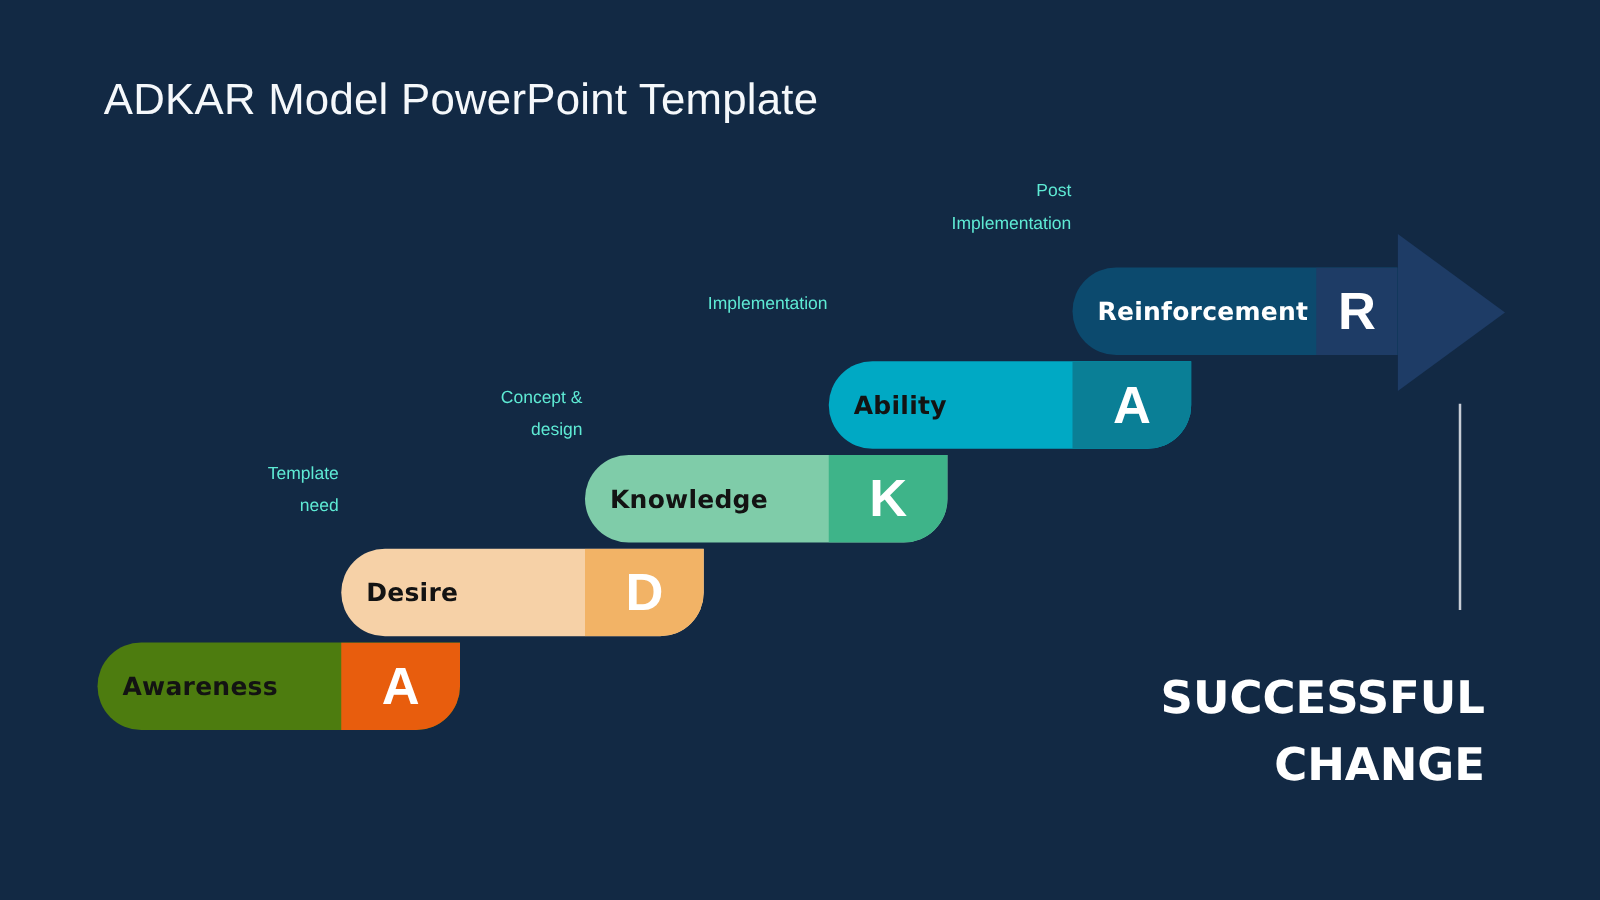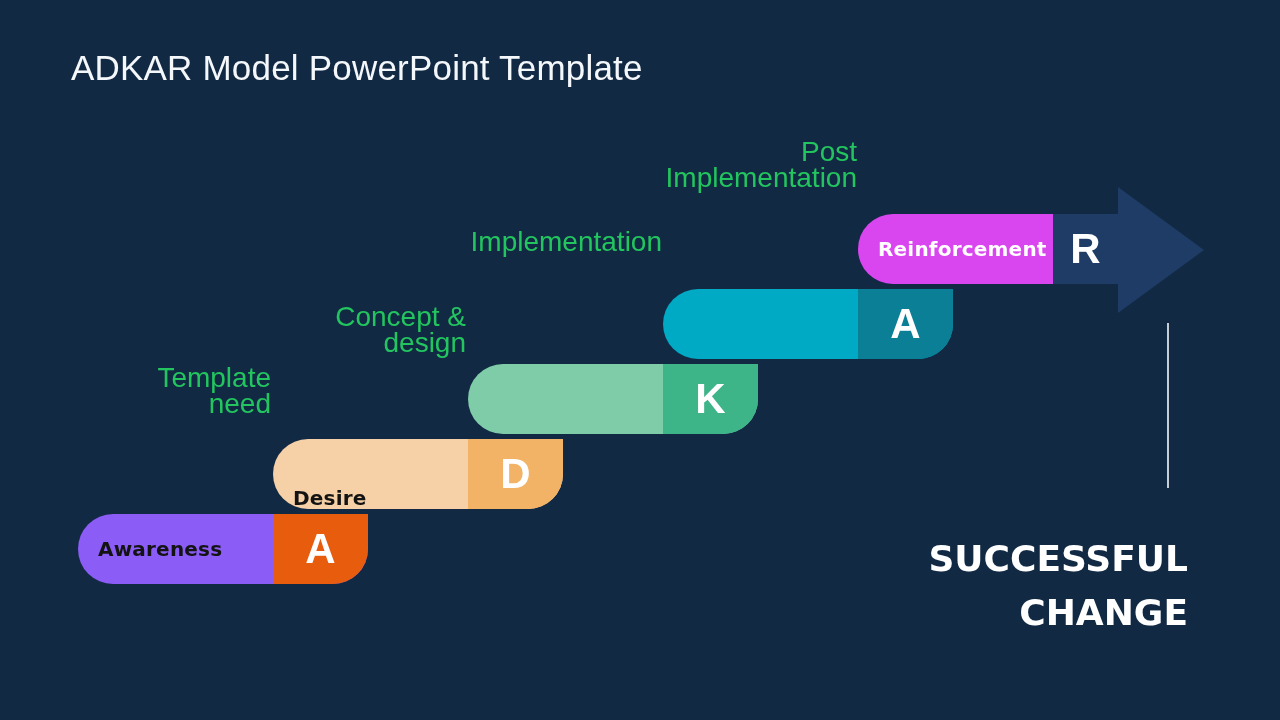--- a/index.html
+++ b/index.html
@@ -4,27 +4,27 @@
 <style>
   html,body{margin:0;padding:0;}
   body{
     width:1280px;height:720px;overflow:hidden;
     font-family:"Liberation Sans", sans-serif;
     position:relative;
   }
   .slide{position:absolute;inset:0;width:1280px;height:720px;}
 
   .slide-title{
-    position:absolute;left:67px;top:44px;margin:4px;
+    position:absolute;left:67px;top:44px;margin:16px;
     font-size:35px;font-weight:400;color:#F5F8FB;letter-spacing:0.2px;
   }
 
   .phase-label{
-    position:absolute;text-align:right;color:#22c55e;
-    font-size:28px;line-height:26px;
+    position:absolute;text-align:right;color:#5eead4;
+    font-size:14px;line-height:26px;
   }
   .phase-label span{display:block;}
   #phase-1{right:1009px;top:365px;}
   #phase-2{right:814px;top:292px;margin-top:12px;}
   #phase-3{right:618px;top:229px;}
   #phase-4{right:423px;top:139px;}
 
   .step{
     position:absolute;width:290px;height:70px;
     border-radius:36px 0 36px 36px;overflow:hidden;
@@ -81,47 +81,49 @@
   </div>
   <div class="phase-label" id="phase-3">
     <span>Implementation</span>
     <span></span>
   </div>
   <div class="phase-label" id="phase-4">
     <span>Post</span>
     <span>Implementation</span>
   </div>
 
-  <div class="step" id="step-awareness" style="background-color: #8b5cf6;">
+  <div class="step" id="step-awareness" style="background-color: #4d7c0f;">
     <div class="step-name" style="color: rgb(19, 19, 19);">Awareness</div>
     <div class="letter-box" style="background-color: rgb(232, 93, 13);">
       <span class="step-letter">A</span>
     </div>
   </div>
 
   <div class="step" id="step-desire" style="background-color: rgb(246, 209, 167);">
-    <div class="step-name" style="color: rgb(19, 19, 19); margin-top: 24px;">Desire</div>
+    <div class="step-name" style="color: rgb(19, 19, 19);">Desire</div>
     <div class="letter-box" style="background-color: rgb(242, 179, 102);">
       <span class="step-letter">D</span>
     </div>
   </div>
 
   <div class="step" id="step-knowledge" style="background-color: rgb(127, 204, 169);">
+    <div class="step-name" style="color: rgb(19, 19, 19);">Knowledge</div>
     <div class="letter-box" style="background-color: rgb(62, 180, 137);">
       <span class="step-letter">K</span>
     </div>
   </div>
 
   <div class="step" id="step-ability" style="background-color: rgb(0, 169, 196);">
+    <div class="step-name" style="color: rgb(19, 19, 19);">Ability</div>
     <div class="letter-box" style="background-color: rgb(10, 127, 150);">
       <span class="step-letter">A</span>
     </div>
   </div>
 
-  <div class="step" id="step-reinforcement" style="background-color: #d946ef; text-align: right;">
+  <div class="step" id="step-reinforcement" style="background-color: #0c4a6e; text-align: right;">
     <div class="step-name" style="color: rgb(255, 255, 255);">Reinforcement</div>
     <div class="letter-box" style="background-color: rgb(30, 60, 102);">
       <span class="step-letter">R</span>
     </div>
   </div>
 
   <div class="arrow-head" style="background-color: rgb(30, 60, 102);"></div>
 
   <div class="v-line" style="background-color: rgb(199, 205, 214);"></div>
 

